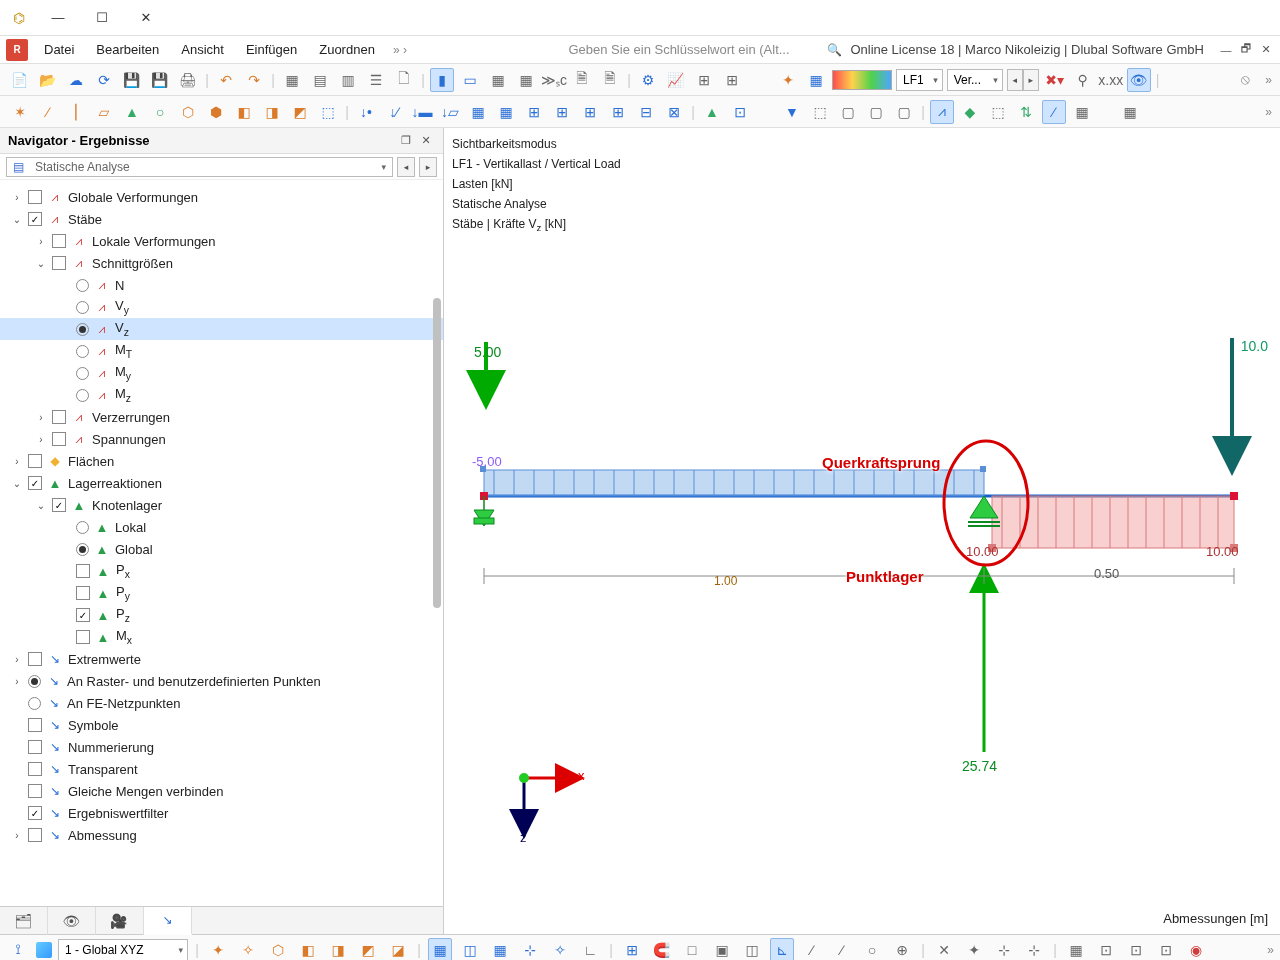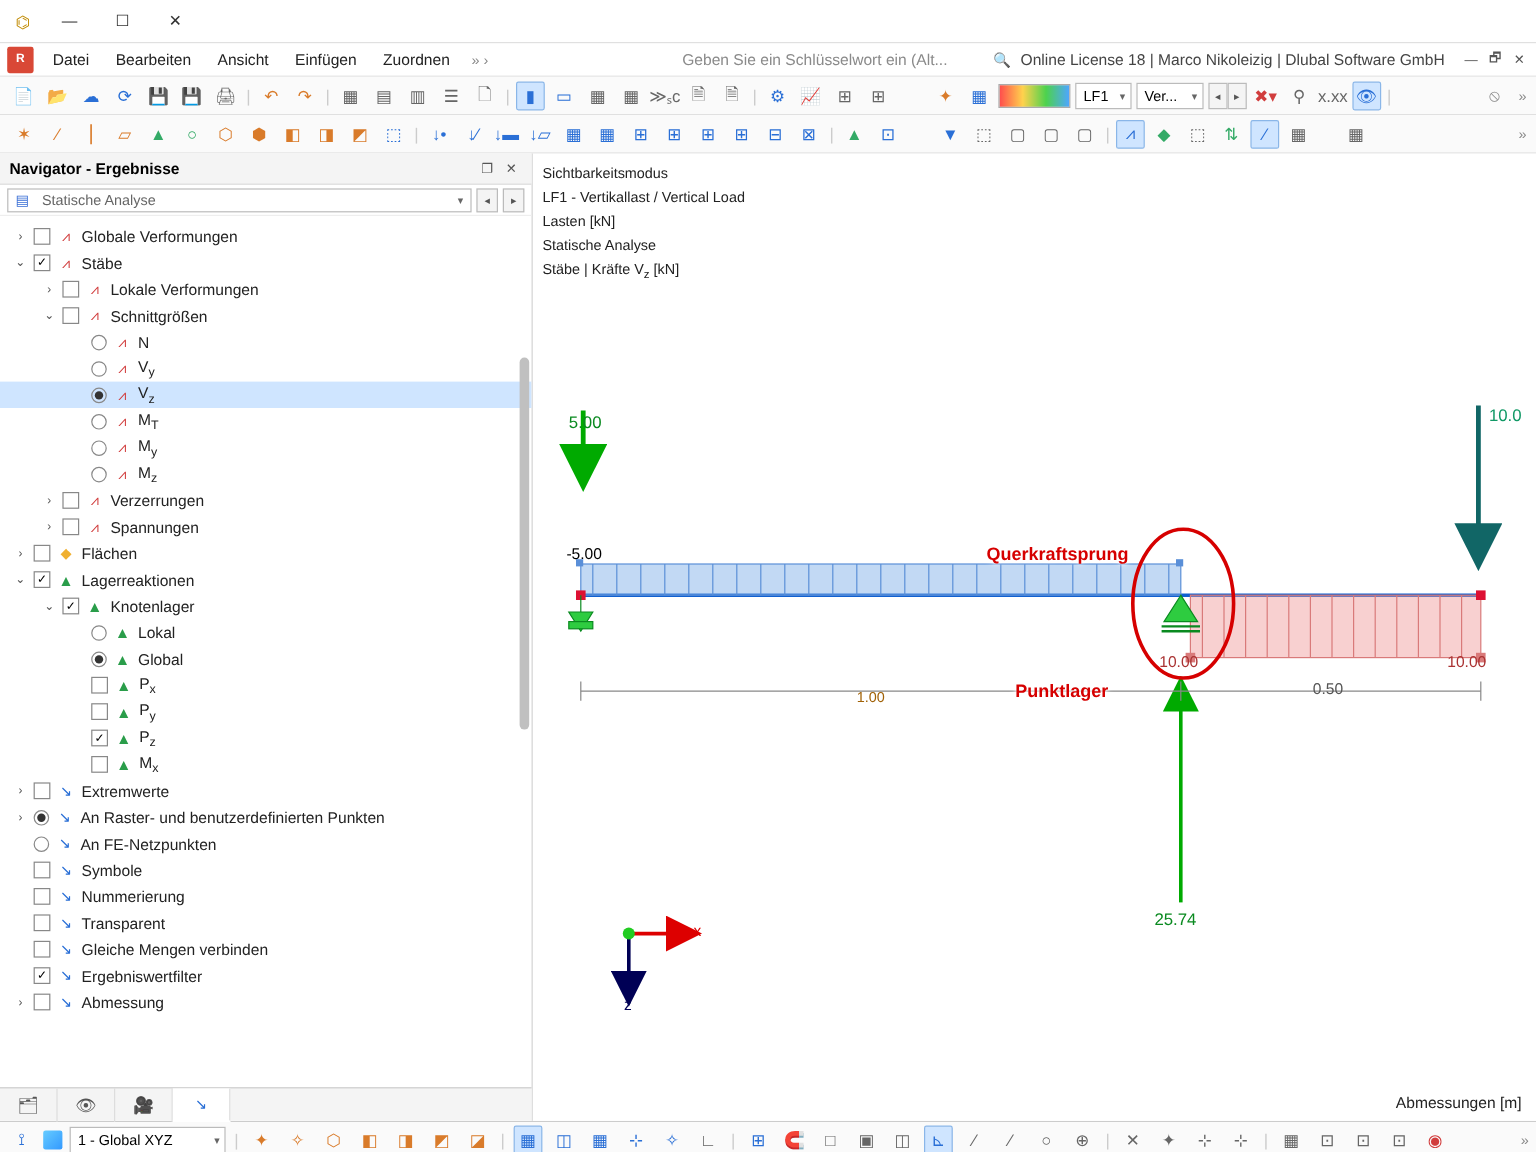--- a/index.html
+++ b/index.html
@@ -533,21 +533,21 @@
 
       <g transform="translate(80,650)">
         <line x1="0" y1="0" x2="46" y2="0" stroke="#d00" stroke-width="3" marker-end="url(#arr-r)"></line>
         <line x1="0" y1="0" x2="0" y2="46" stroke="#005" stroke-width="3" marker-end="url(#arr-bl)"></line>
         <circle r="5" fill="#2c2"></circle>
       </g>
     </svg>
 
     <div style="position:absolute; left:30px; top:216px; color:#0a8a20; font-size:14px;">5.00</div>
     <div style="position:absolute; right:12px; top:210px; color:#196; font-size:14px;">10.0</div>
-    <div style="position:absolute; left:28px; top:326px; color:#000000; font-size:13px;text-align:center;">-5.00</div>
+    <div style="position:absolute; left:28px; top:326px; color:#8b5cf6; font-size:13px;text-align:center;">-5.00</div>
     <div style="position:absolute; left:522px; top:416px; color:#a33; font-size:13px;">10.00</div>
     <div style="position:absolute; left:762px; top:416px; color:#a33; font-size:13px;">10.00</div>
     <div style="position:absolute; left:270px; top:446px; color:#a16207; font-size:12px;">1.00</div>
     <div style="position:absolute; left:650px; top:438px; color:#555; font-size:13px;">0.50</div>
     <div style="position:absolute; left:518px; top:630px; color:#0a8a20; font-size:14px;">25.74</div>
     <div style="position:absolute; left:134px; top:640px; color:#d00; font-size:13px;">x</div>
     <div style="position:absolute; left:76px; top:702px; color:#005; font-size:13px;">z</div>
 
     <div class="annot" style="left:378px; top:294px;">Querkraftsprung</div>
     <div class="annot" style="left:402px; top:408px;">Punktlager</div>

